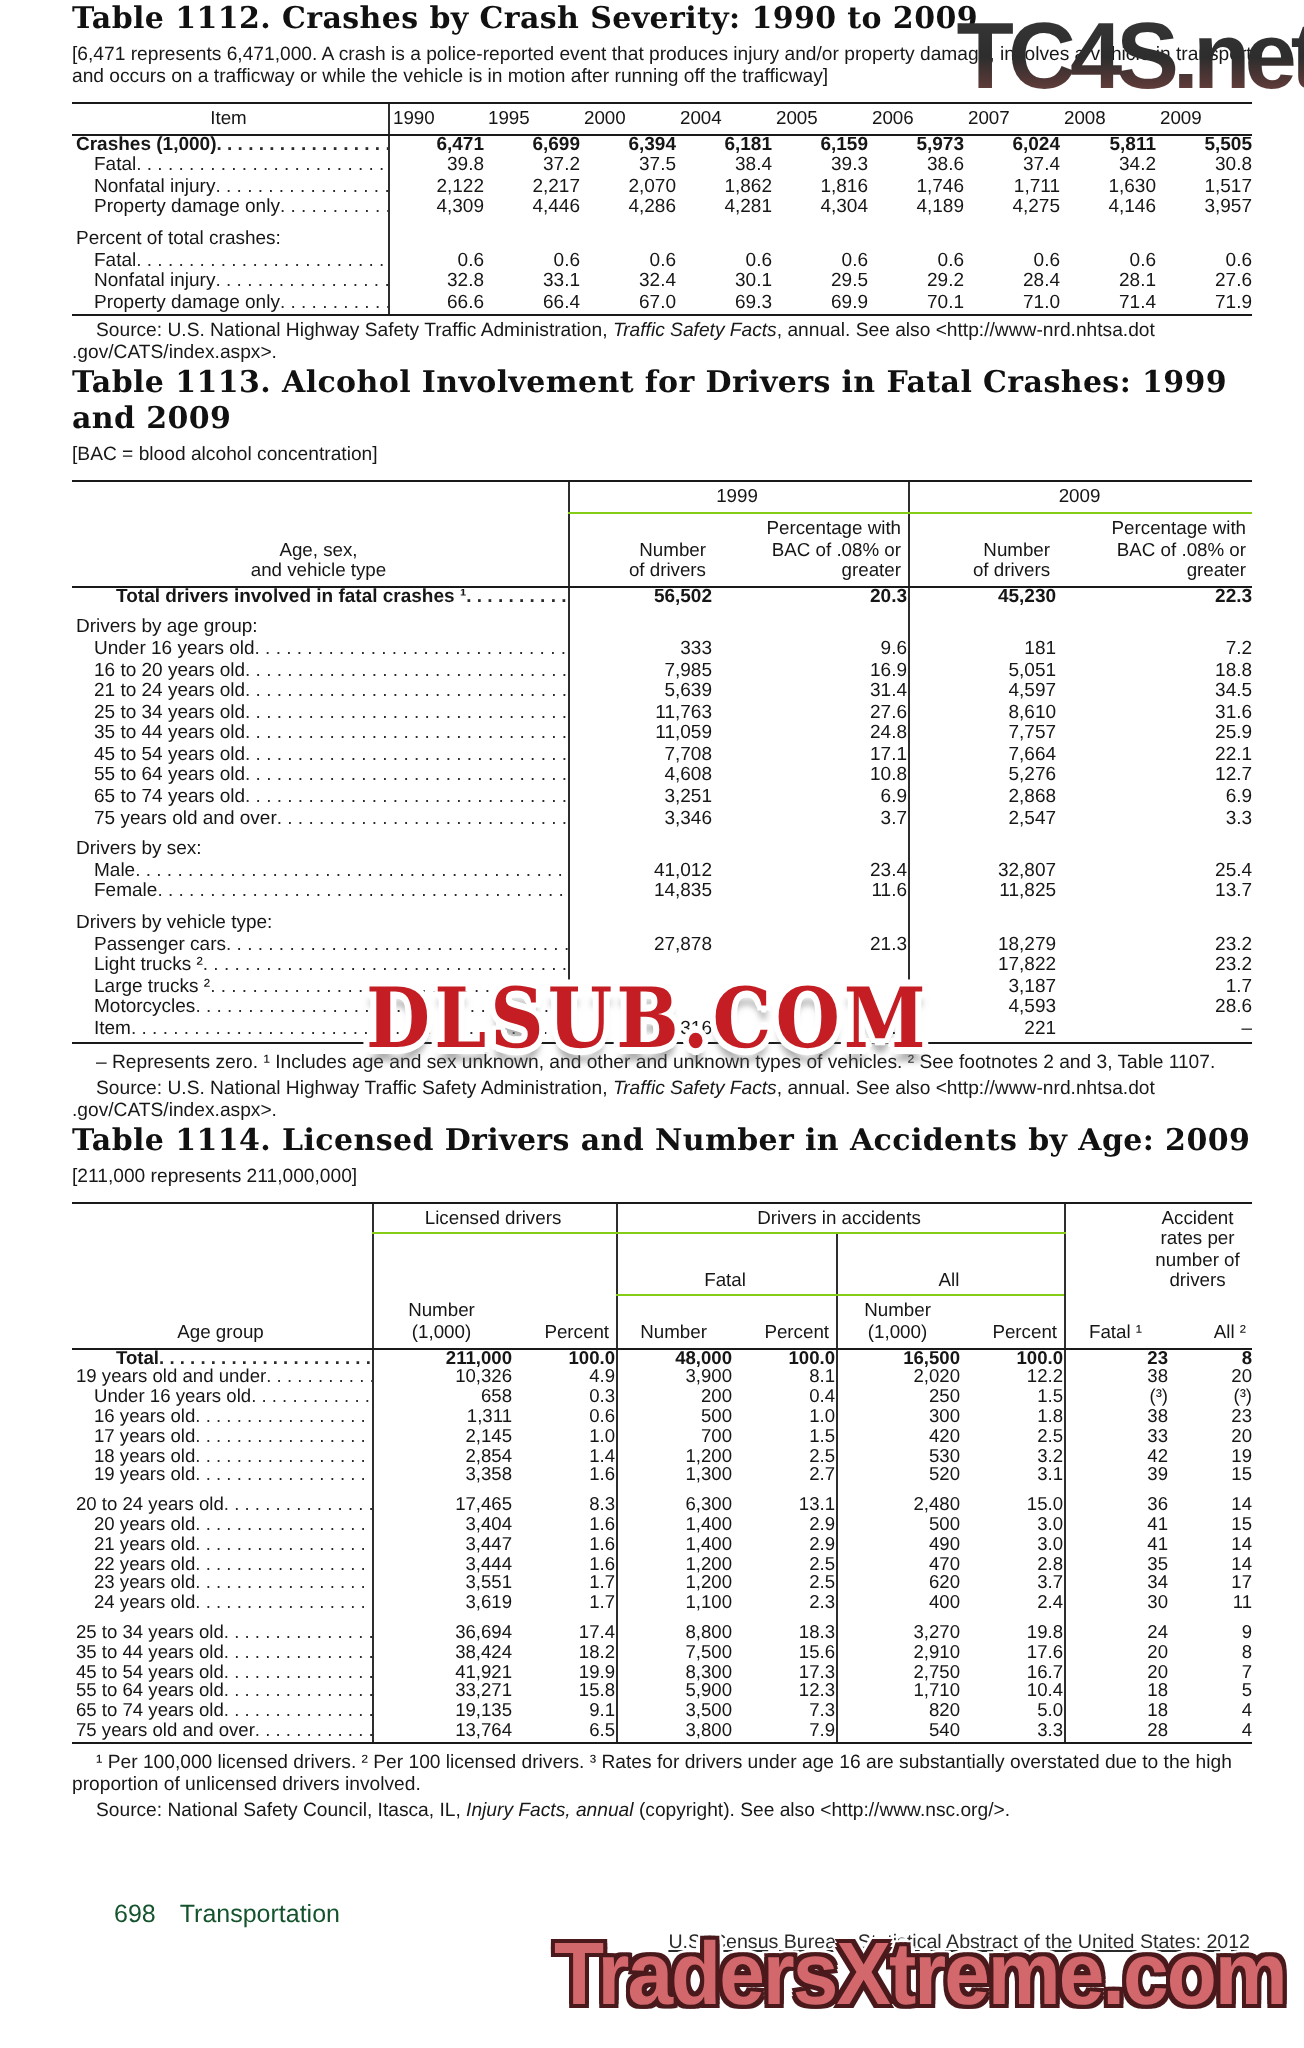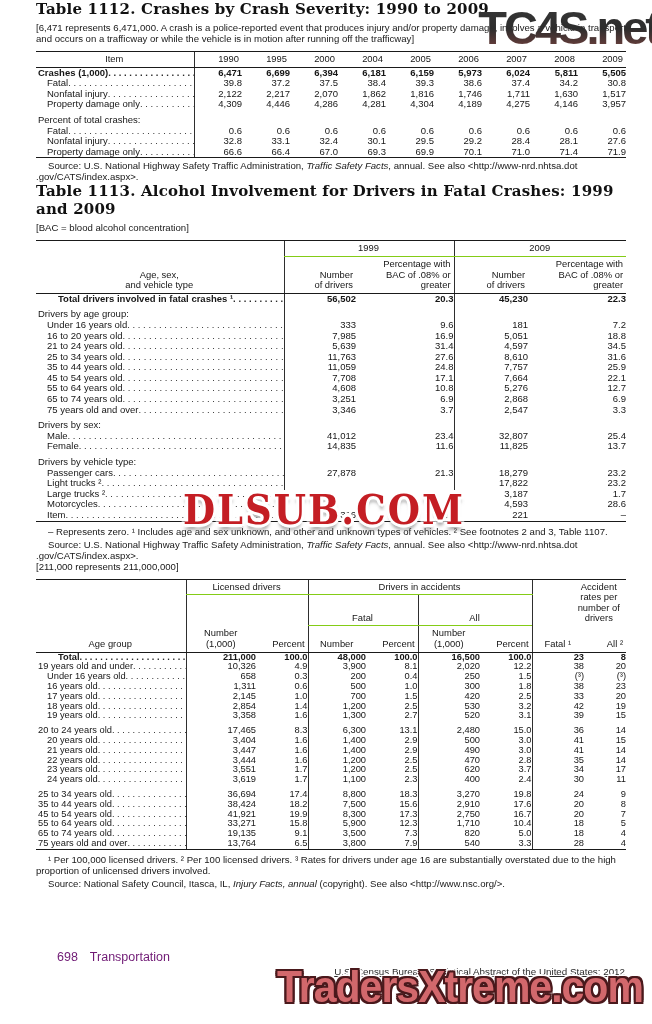--- a/index.html
+++ b/index.html
@@ -33,23 +33,23 @@
   tr.spacer td{height:5px;}
   .v{border-left:1px solid #2e2e2e;}
   .hbt{border-top:1.3px solid #1a1a1a;}
   .hbb{border-bottom:1.3px solid #1a1a1a;}
   .gbb{border-bottom:1px solid #84cc16;}
   tr.last td{border-bottom:1.3px solid #1a1a1a;}
   th.stub{text-align:center;vertical-align:middle;}
   th.grp{text-align:center;}
   th.subr{text-align:right;padding-right:4px;}
   th.subc{text-align:center;}
-  th.yh{text-align:right;}
-
-  .footer-left{position:absolute;left:57px;top:950px;font-size:12.5px;color:#701a75;}
+  th.yh{text-align:left;}
+
+  .footer-left{position:absolute;left:57px;top:950px;font-size:12.5px;color:#14532d;}
   .footer-left .sec{margin-left:12px;}
   .credit{position:absolute;right:27px;top:966px;font-size:9.8px;color:#2b2b2b;text-decoration:underline;}
 
   .wm-tc4s{position:absolute;top:0px;right:-6px;z-index:5;
       font-family:"Liberation Sans",sans-serif;font-weight:900;font-size:47px;letter-spacing:-3px;
       background:linear-gradient(180deg,#3a3a3a 0%,#2d2d2d 52%,#5b3a38 78%,#8a5450 95%);
       -webkit-background-clip:text;background-clip:text;color:transparent;}
   .wm-dlsub{position:absolute;left:183px;top:487px;z-index:6;
       font-family:"DejaVu Serif",serif;font-weight:900;font-size:37px;letter-spacing:2px;
       color:#c41e24;transform:scaleY(1.12);
@@ -539,20 +539,21 @@
             <td class="num v">316</td>
             <td class="num">0.9</td>
             <td class="num v">221</td>
             <td class="num">–</td>
           </tr>
         </tbody>
     </table>
     <p class="fn">– Represents zero. ¹ Includes age and sex unknown, and other and unknown types of vehicles. ² See footnotes 2 and 3, Table 1107.</p>
     <p class="src"><span>Source: U.S. National Highway Traffic Safety Administration, </span><i>Traffic Safety Facts</i><span>, annual. See also &lt;http://www-nrd.nhtsa.dot​.gov/CATS/index.aspx&gt;.</span></p>
 
+    <h2 class="tbl-title t3">Table 1114. Licensed Drivers and Number in Accidents by Age: 2009</h2>
     <p class="note">[211,000 represents 211,000,000]</p>
     <table class="tbl" id="t1114">
       <colgroup>
         <col style="width:150px">
           <col style="width:70px">
           <col style="width:52px">
           <col style="width:58px">
           <col style="width:52px">
         <col style="width:62px">
           <col style="width:52px">

